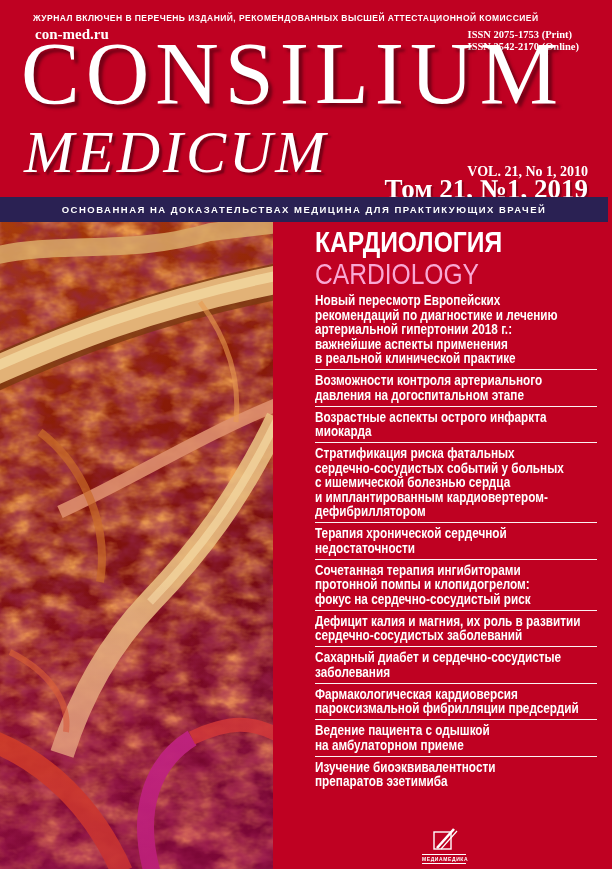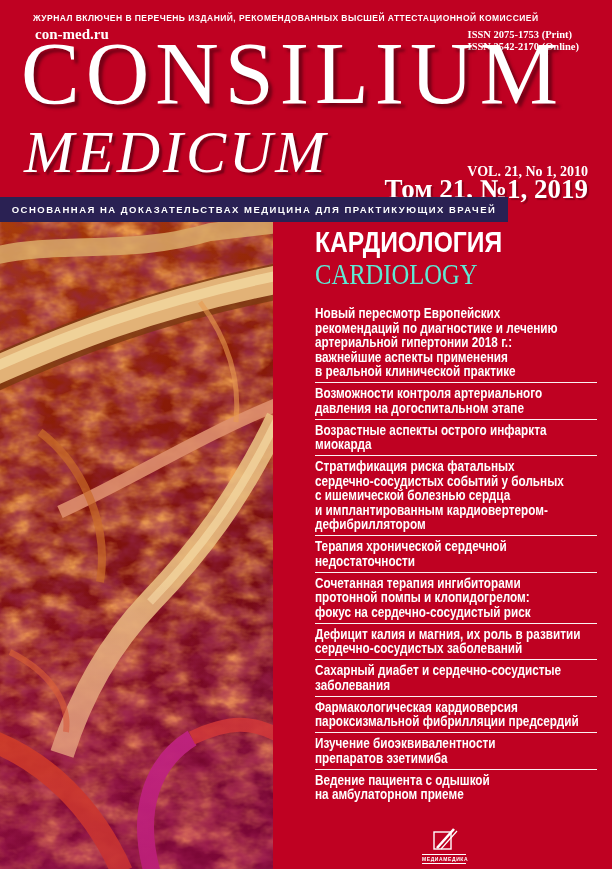--- a/index.html
+++ b/index.html
@@ -17,31 +17,31 @@
           font-size:88px;line-height:1;letter-spacing:6px;white-space:pre;
           text-shadow:4px 4px 3px rgba(60,0,12,.55);}
   .title2{position:absolute;left:24px;top:122px;font-family:"Liberation Serif",serif;
           font-style:italic;font-size:60px;line-height:1;letter-spacing:3px;white-space:pre;
           text-shadow:3px 3px 2px rgba(60,0,12,.55);}
   .issue-ru{position:absolute;right:24px;top:132px;font-family:"Liberation Serif",serif;
             font-weight:bold;font-size:27px;white-space:pre;text-shadow:2px 2px 1px rgba(60,0,12,.4);margin-top:42px;}
   .issue-en{position:absolute;right:24px;top:164px;font-family:"Liberation Serif",serif;
             font-weight:bold;font-size:14px;white-space:pre;}
   
-  .tagline{position:absolute;left:0;top:197px;width:508px;height:25px;background:#2a2153;
+  .tagline{position:absolute;left:0;top:197px;width:608px;height:25px;background:#2a2153;
            display:flex;align-items:center;justify-content:center;
            font-size:9.5px;font-weight:bold;letter-spacing:1.5px;white-space:pre;}
   
   .photo{position:absolute;left:0;top:222px;width:273px;height:647px;overflow:hidden;}
   .photo svg{display:block;}
   
   .content{position:absolute;left:315px;top:226px;width:282px;}
   .cond{display:inline-block;transform:scaleX(.84);transform-origin:0 50%;white-space:pre;}
   .sec-ru{font-size:30px;line-height:32px;font-weight:bold;}
-  .sec-en{font-size:30px;line-height:32px;font-weight:normal;color:#5eead4;margin-bottom:13px;font-family:Liberation Serif, serif;}
+  .sec-en{font-size:30px;line-height:32px;font-weight:normal;color:#f9a8d4;}
   .sec-ru .cond,.sec-en .cond{transform:scaleX(.82);}
   .toc-item{font-size:14px;line-height:14.5px;font-weight:bold;padding:3px 0 3.5px;}
   .toc-item + .toc-item{border-top:1px solid rgba(255,255,255,.95);}
   
   .publisher{position:absolute;left:422px;top:827px;width:44px;text-align:center;}
   .publisher .mark{display:block;margin:0 auto;}
   .publisher .pname{display:block;margin-top:1px;padding:1px 0;border-top:1px solid #fff;
                     border-bottom:1px solid #fff;font-size:5px;font-weight:bold;
                     letter-spacing:0.6px;white-space:pre;}
 </style>
@@ -134,24 +134,24 @@
 недостаточности</span></div>
         <div class="toc-item"><span class="cond">Сочетанная терапия ингибиторами
 протонной помпы и клопидогрелом:
 фокус на сердечно-сосудистый риск</span></div>
         <div class="toc-item"><span class="cond">Дефицит калия и магния, их роль в развитии
 сердечно-сосудистых заболеваний</span></div>
         <div class="toc-item"><span class="cond">Сахарный диабет и сердечно-сосудистые
 заболевания</span></div>
         <div class="toc-item"><span class="cond">Фармакологическая кардиоверсия
 пароксизмальной фибрилляции предсердий</span></div>
+        <div class="toc-item"><span class="cond">Ведение пациента с одышкой
+на амбулаторном приеме</span></div>
         <div class="toc-item"><span class="cond">Изучение биоэквивалентности
 препаратов эзетимиба</span></div>
-        <div class="toc-item"><span class="cond">Ведение пациента с одышкой
-на амбулаторном приеме</span></div>
       </div>
   </div>
 
   <div class="publisher">
     <svg class="mark" width="34" height="26" viewBox="0 0 34 26">
       <rect x="7" y="5" width="17" height="17" fill="none" stroke="#ffffff" stroke-width="1.4"></rect>
       <path d="M10 21 L27 2" stroke="#ffffff" stroke-width="2.6"></path>
       <path d="M14 22 L30 4" stroke="#ffffff" stroke-width="1.2"></path>
     </svg>
     <span class="pname">МЕДИАМЕДИКА</span>

